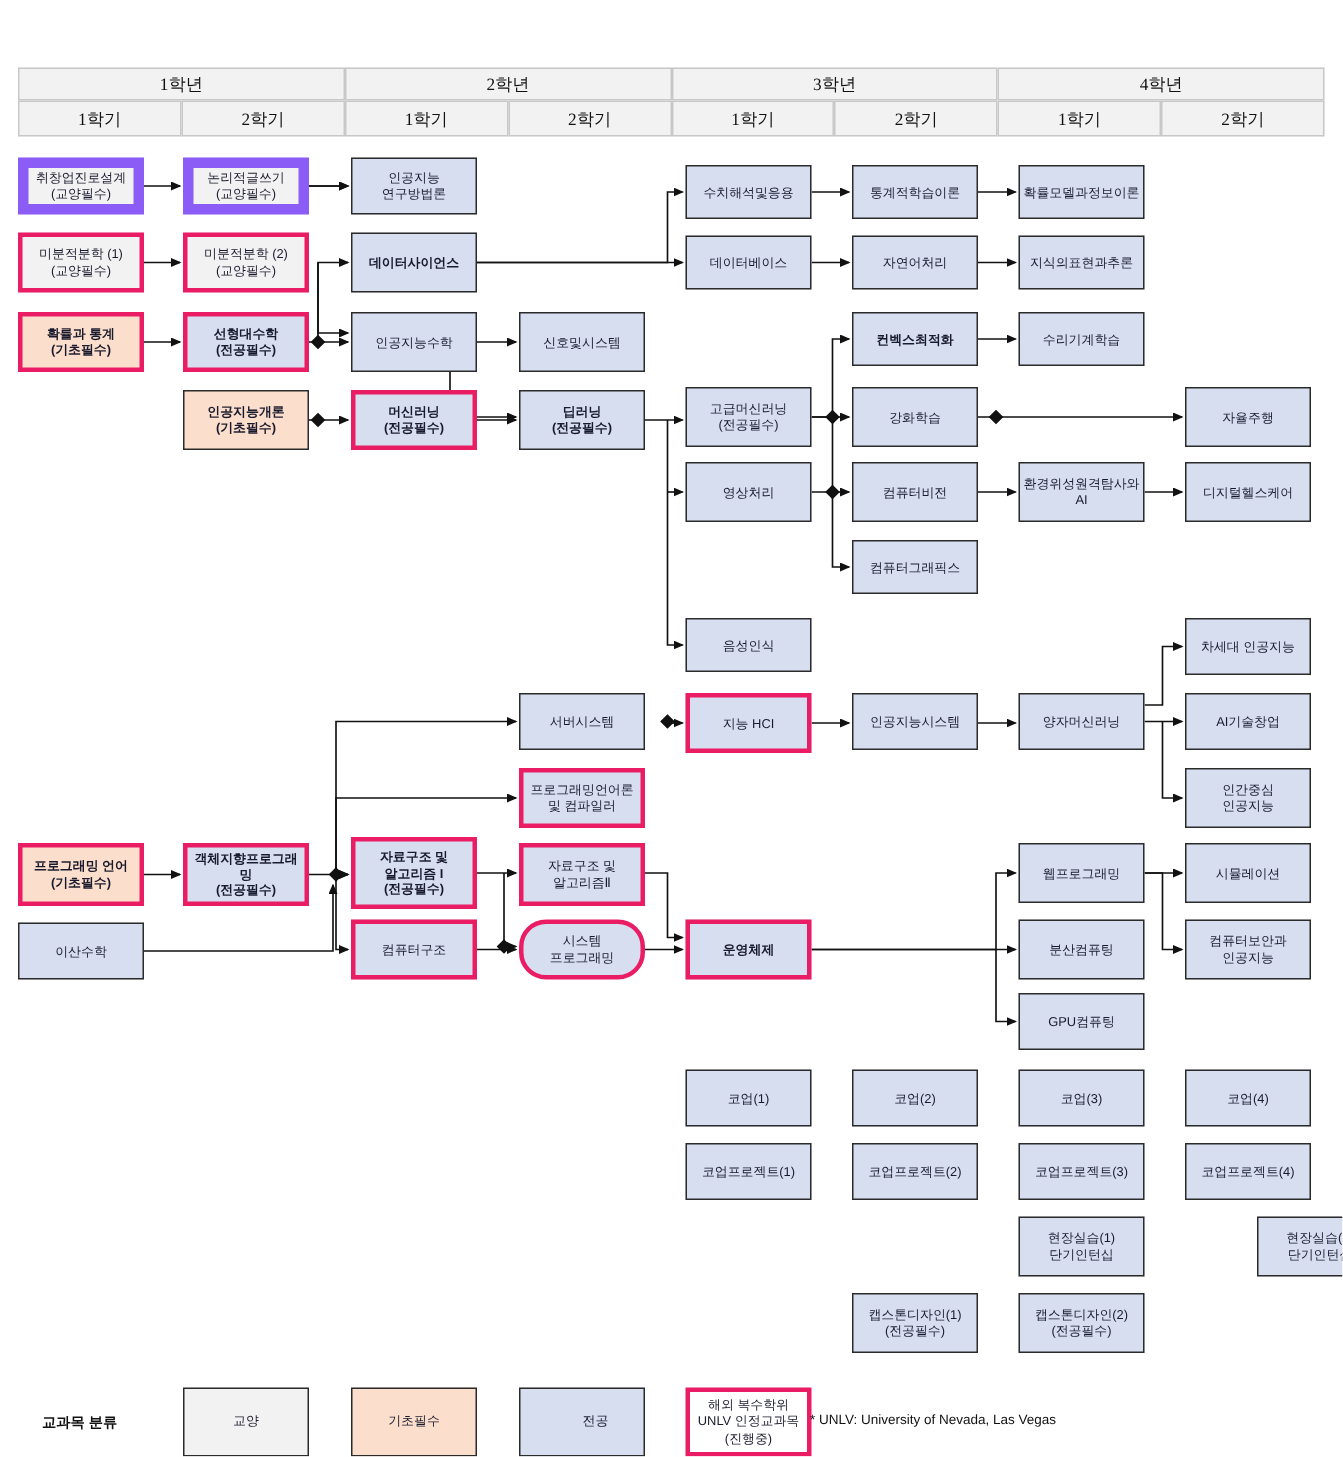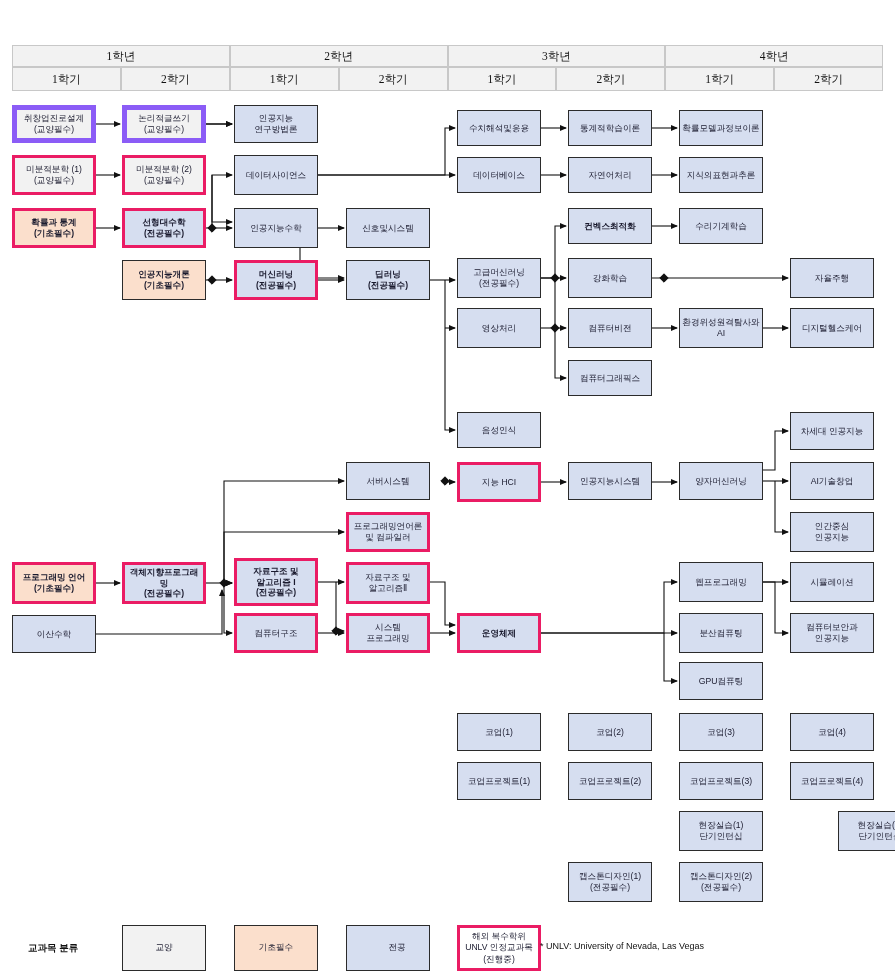--- a/index.html
+++ b/index.html
@@ -53,21 +53,21 @@
     align-items: center;
     justify-content: center;
     text-align: center;
     font-size: 8.6px;
     line-height: 1.25;
     color: #1a1a2e;
     padding: 1px 2px;
     white-space: pre-line;
     z-index: 4;
   }
-  .node.cat-gyoyang  { background: #f2f2f2; border: 5px solid #8b5cf6; }
+  .node.cat-gyoyang  { background: #f2f2f2; border: 7px solid #8b5cf6; }
   .node.cat-gicho    { background: #fbdfcc; border: 1px solid #2b2b2b; }
   .node.cat-jeongong { background: #d6def0; border: 1px solid #2b2b2b; }
   .node.unlv { border: 3px solid #ea1c64; }
   .node.bold { font-weight: bold; }
 
   
   #wires {
     position: absolute;
     left: 0; top: 0;
     width: 895px; height: 971px;
@@ -224,21 +224,21 @@
       <div class="node cat-gyoyang" style="left: 12px; top: 105px; width: 84px; height: 38px;">취창업진로설계
 (교양필수)</div>
       <div class="node cat-gyoyang" style="left: 122px; top: 105px; width: 84px; height: 38px;">논리적글쓰기
 (교양필수)</div>
       <div class="node cat-jeongong" style="left: 234px; top: 105px; width: 84px; height: 38px;">인공지능
 연구방법론</div>
       <div class="node cat-gyoyang unlv" style="left: 12px; top: 155px; width: 84px; height: 40px;">미분적분학 (1)
 (교양필수)</div>
       <div class="node cat-gyoyang unlv" style="left: 122px; top: 155px; width: 84px; height: 40px;">미분적분학 (2)
 (교양필수)</div>
-      <div class="node cat-jeongong" style="left: 234px; top: 155px; width: 84px; height: 40px;">데이터사이언스</div>
+      <div class="node cat-jeongong" style="left: 234px; top: 155px; width: 84px; height: 40px; font-weight: bold;">데이터사이언스</div>
       <div class="node cat-gicho unlv bold" style="left: 12px; top: 208px; width: 84px; height: 40px;">확률과 통계
 (기초필수)</div>
       <div class="node cat-jeongong unlv bold" style="left: 122px; top: 208px; width: 84px; height: 40px;">선형대수학
 (전공필수)</div>
       <div class="node cat-jeongong" style="left: 234px; top: 208px; width: 84px; height: 40px;">인공지능수학</div>
       <div class="node cat-jeongong" style="left: 346px; top: 208px; width: 84px; height: 40px;">신호및시스템</div>
       <div class="node cat-gicho bold" style="left: 122px; top: 260px; width: 84px; height: 40px;">인공지능개론
 (기초필수)</div>
       <div class="node cat-jeongong unlv bold" style="left: 234px; top: 260px; width: 84px; height: 40px;">머신러닝
 (전공필수)</div>
@@ -279,21 +279,21 @@
 (전공필수)</div>
       <div class="node cat-jeongong unlv bold" style="left: 234px; top: 558px; width: 84px; height: 48px;">자료구조 및
 알고리즘 I
 (전공필수)</div>
       <div class="node cat-jeongong unlv" style="left: 346px; top: 562px; width: 84px; height: 42px;">자료구조 및
 알고리즘Ⅱ</div>
       <div class="node cat-jeongong" style="left: 679px; top: 562px; width: 84px; height: 40px;">웹프로그래밍</div>
       <div class="node cat-jeongong" style="left: 790px; top: 562px; width: 84px; height: 40px;">시뮬레이션</div>
       <div class="node cat-jeongong" style="left: 12px; top: 615px; width: 84px; height: 38px;">이산수학</div>
       <div class="node cat-jeongong unlv" style="left: 234px; top: 613px; width: 84px; height: 40px;">컴퓨터구조</div>
-      <div class="node cat-jeongong unlv" style="left: 346px; top: 613px; width: 84px; height: 40px;">시스템
+      <div class="node cat-jeongong unlv" style="left: 346px; top: 613px; width: 84px; height: 40px; border-radius: 18px;">시스템
 프로그래밍</div>
       <div class="node cat-jeongong unlv bold" style="left: 457px; top: 613px; width: 84px; height: 40px;">운영체제</div>
       <div class="node cat-jeongong" style="left: 679px; top: 613px; width: 84px; height: 40px;">분산컴퓨팅</div>
       <div class="node cat-jeongong" style="left: 790px; top: 613px; width: 84px; height: 40px;">컴퓨터보안과
 인공지능</div>
       <div class="node cat-jeongong" style="left: 679px; top: 662px; width: 84px; height: 38px;">GPU컴퓨팅</div>
       <div class="node cat-jeongong" style="left: 457px; top: 713px; width: 84px; height: 38px;">코업(1)</div>
       <div class="node cat-jeongong" style="left: 568px; top: 713px; width: 84px; height: 38px;">코업(2)</div>
       <div class="node cat-jeongong" style="left: 679px; top: 713px; width: 84px; height: 38px;">코업(3)</div>
       <div class="node cat-jeongong" style="left: 790px; top: 713px; width: 84px; height: 38px;">코업(4)</div>

